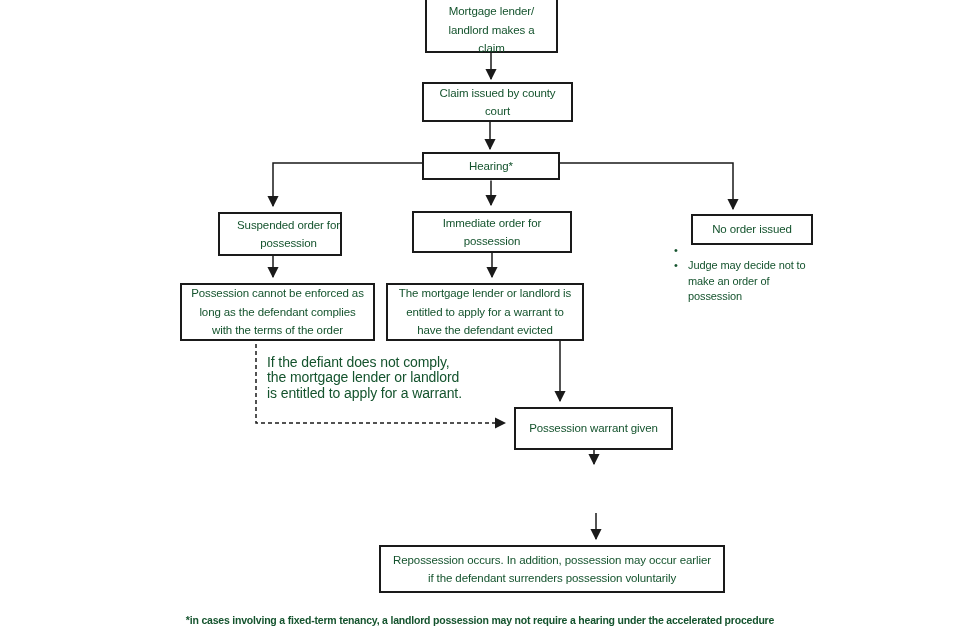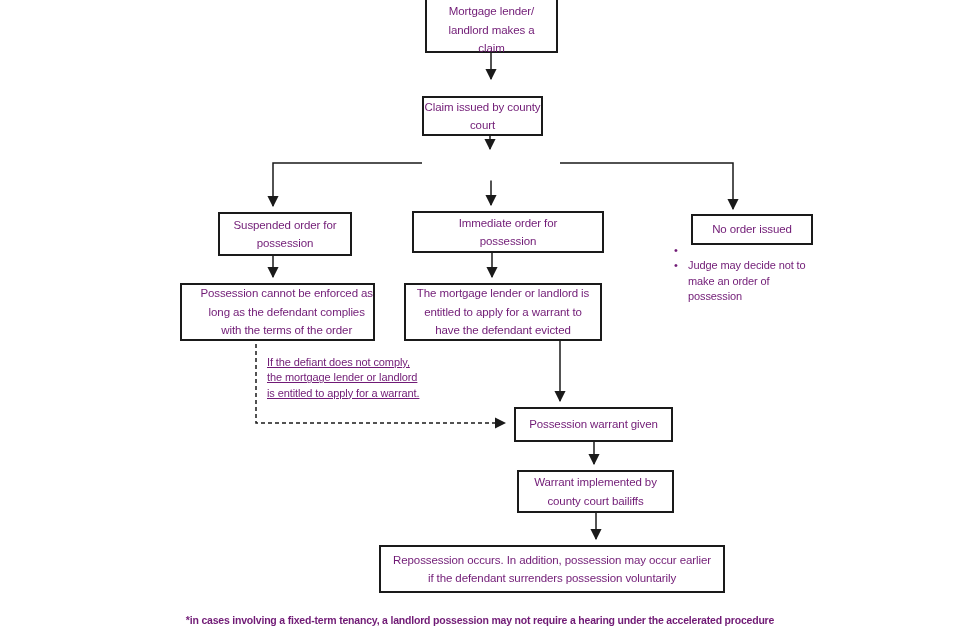--- a/index.html
+++ b/index.html
@@ -1,38 +1,38 @@
 <!DOCTYPE html>
 <html><head>
 <meta charset="utf-8">
 <style>
   html,body{margin:0;padding:0;background:#ffffff;}
   .stage{
     position:relative;width:960px;height:640px;background:#ffffff;overflow:hidden;
-    font-family:"Liberation Sans",sans-serif;color:#701a75;
+    font-family:"Liberation Sans",sans-serif;color:#14532d;
   }
   .wires{position:absolute;left:0;top:0;}
   .node{
     position:absolute;box-sizing:border-box;background:#ffffff;
     border:2px solid #1a1a1a;display:flex;align-items:center;justify-content:center;
     text-align:center;font-size:11.5px;line-height:18.5px;letter-spacing:-0.1px;
     white-space:pre-line;z-index:2;
   }
   .node.thick{border-width:2.5px;}
   .node.cut{align-items:flex-start;padding-top:12px;}
   .bullets{
     position:absolute;left:672px;top:243px;width:150px;z-index:2;
     font-size:11px;line-height:15.3px;letter-spacing:-0.1px;
   }
   .bullet-item{display:flex;align-items:flex-start;}
   .bullet-item .dot{width:14px;flex:0 0 14px;padding-left:2px;font-size:11px;}
   .bullet-item .btxt{white-space:pre-line;flex:1;}
   .note{
     position:absolute;left:267px;top:355px;width:210px;z-index:2;
-    font-size:11px;line-height:15.3px;letter-spacing:-0.1px;white-space:pre-line;text-decoration:underline;
+    font-size:14px;line-height:15.3px;letter-spacing:-0.1px;white-space:pre-line;
   }
   .footnote{
     position:absolute;left:0;top:614px;width:960px;text-align:center;z-index:2;
     font-size:10.5px;font-weight:700;letter-spacing:-0.2px;
   }
 </style>
 </head>
 <body>
 
 <div class="stage">
@@ -55,76 +55,75 @@
     <path d="M594,442 V464" stroke="#1a1a1a" stroke-width="1.5" fill="none" marker-end="url(#arr)"></path>
     <path d="M596,513 V539" stroke="#1a1a1a" stroke-width="1.5" fill="none" marker-end="url(#arr)"></path>
   </svg>
 
   <div class="node cut" style="left:425px;top:-12px;width:133px;height:65px;">
     <span>Mortgage lender/
 landlord makes a
 claim</span>
   </div>
 
-  <div class="node" style="left:422px;top:96px;width:121px;height:40px;">
+  <div class="node" style="left:422px;top:82px;width:151px;height:40px;">
     <span>Claim issued by county
 court</span>
   </div>
 
+  <div class="node thick" style="left:422px;top:152px;width:138px;height:28px;">
+    <span>Hearing*</span>
+  </div>
 
-  <div class="node" style="left:218px;top:212px;width:134px;height:44px;">
+  <div class="node" style="left:218px;top:212px;width:124px;height:44px;justify-content:flex-end;">
     <span>Suspended order for
 possession</span>
   </div>
 
-  <div class="node" style="left:412px;top:211px;width:192px;height:42px;">
+  <div class="node" style="left:412px;top:211px;width:160px;height:42px;">
     <span>Immediate order for
 possession</span>
   </div>
 
   <div class="node" style="left:668px;top:214px;width:122px;height:31px;margin-left:23px;">
     <span>No order issued</span>
   </div>
 
   <div class="bullets">
     <div class="bullet-item">
       <span class="dot">•</span>
     </div>
     <div class="bullet-item">
       <span class="dot">•</span>
       <span class="btxt">Judge may decide not to
 make an order of
 possession</span>
     </div>
   </div>
 
-  <div class="node" style="left:180px;top:283px;width:195px;height:58px;justify-content:flex-end;">
+  <div class="node" style="left:180px;top:283px;width:195px;height:58px;">
     <span>Possession cannot be enforced as
 long as the defendant complies
 with the terms of the order</span>
   </div>
 
-  <div class="node" style="left:404px;top:283px;width:198px;height:58px;">
+  <div class="node" style="left:386px;top:283px;width:198px;height:58px;">
     <span>The mortgage lender or landlord is
 entitled to apply for a warrant to
 have the defendant evicted</span>
   </div>
 
   <div class="note">If the defiant does not comply,
 the mortgage lender or landlord
 is entitled to apply for a warrant.</div>
 
-  <div class="node" style="left:514px;top:407px;width:159px;height:35px;">
+  <div class="node" style="left:514px;top:407px;width:159px;height:43px;">
     <span>Possession warrant given</span>
   </div>
 
-  <div class="node" style="left:517px;top:470px;width:157px;height:43px;">
-    <span>Warrant implemented by
-county court bailiffs</span>
-  </div>
 
   <div class="node" style="left:379px;top:545px;width:346px;height:48px;">
     <span>Repossession occurs. In addition, possession may occur earlier
 if the defendant surrenders possession voluntarily</span>
   </div>
 
   <div class="footnote">*in cases involving a fixed-term tenancy, a landlord possession may not require a hearing under the accelerated procedure</div>
 
 </div>
 

